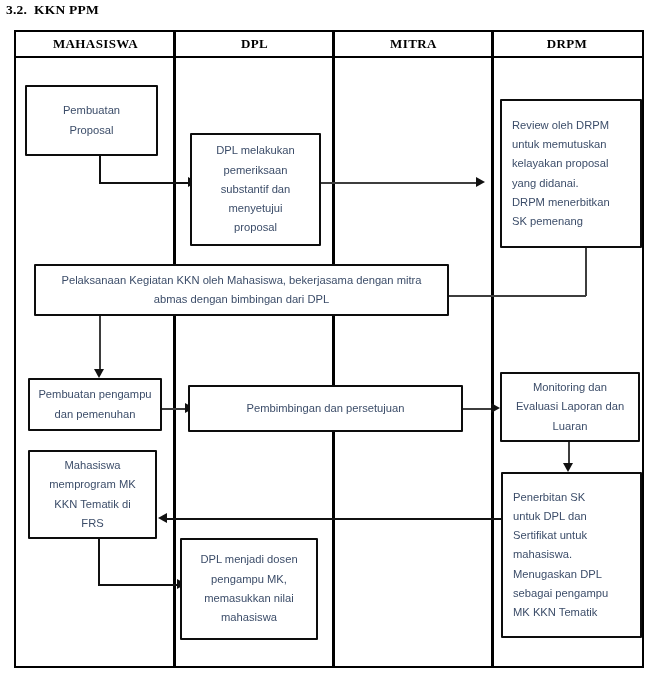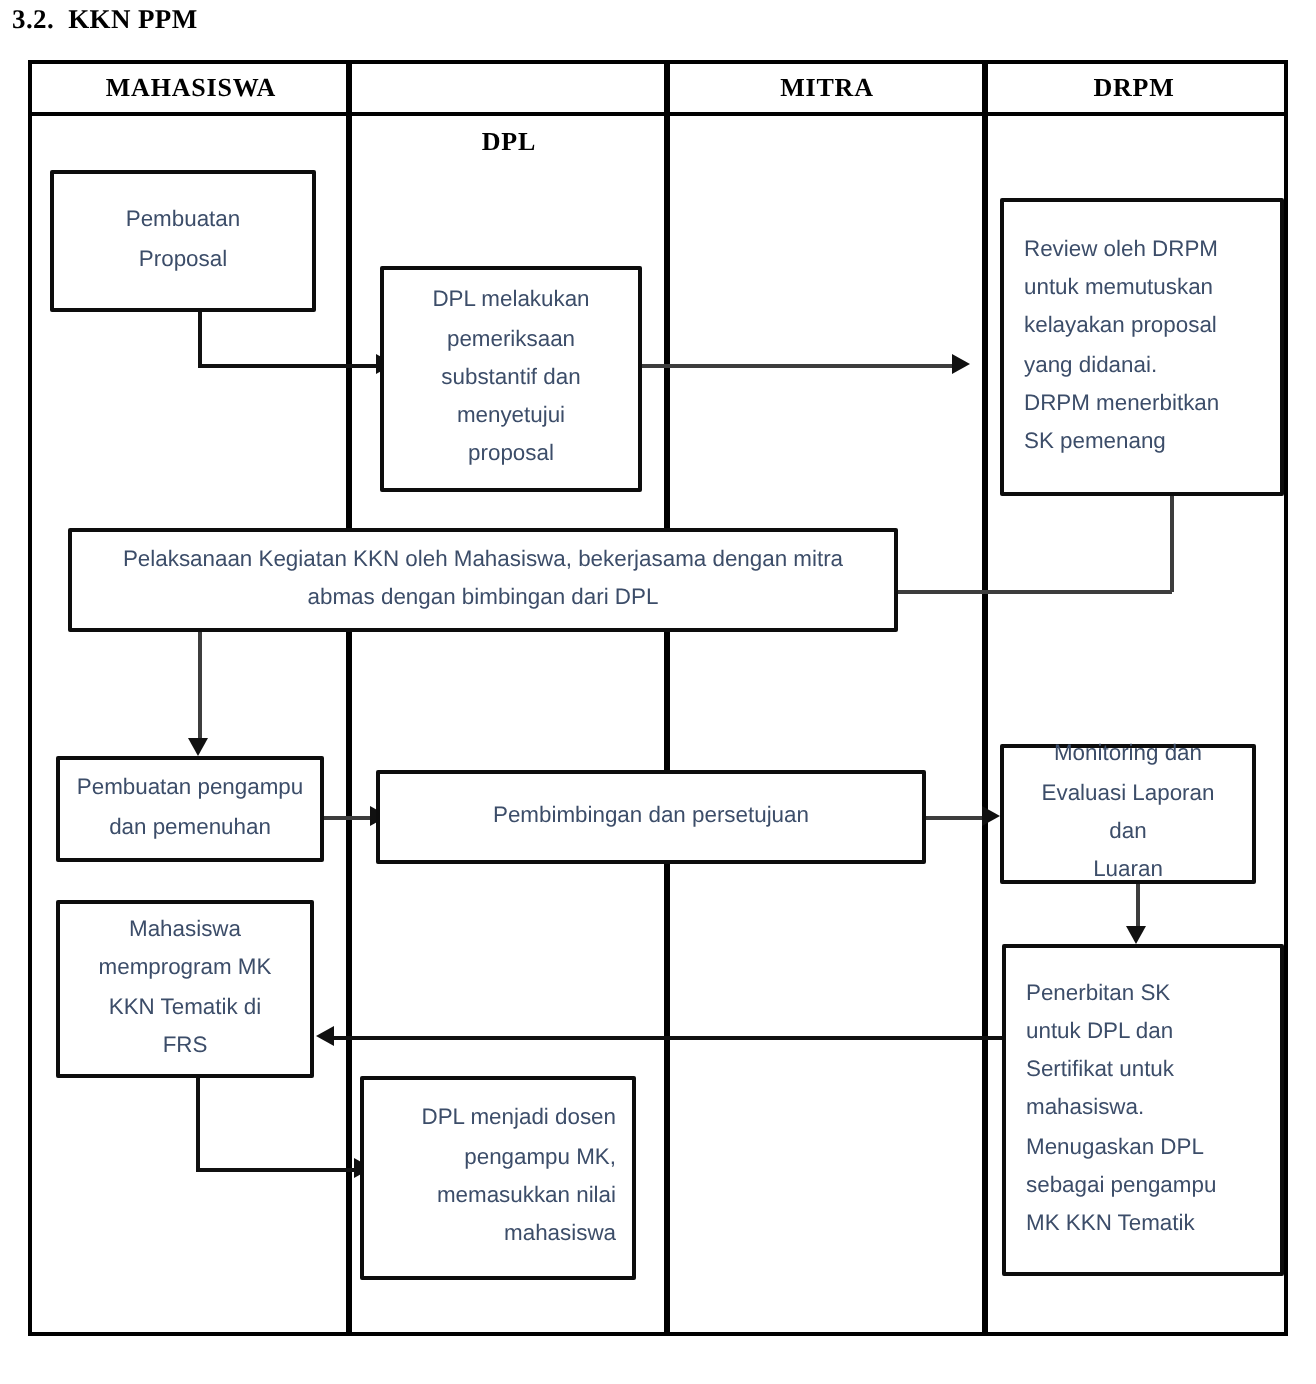--- a/index.html
+++ b/index.html
@@ -103,21 +103,21 @@
 
 <div id="root">
 
   <div class="section-title">
     <span class="num">3.2.</span><span>KKN PPM</span>
   </div>
 
   <div class="lane-table">
     <div class="lane-head">
       <div class="cell" style="left:0;width:159px;">MAHASISWA</div>
-      <div class="cell" style="left:159px;width:159px;margin-top:27px;">DPL</div>
+      <div class="cell" style="left:159px;width:159px;">DPL</div>
       <div class="cell" style="left:318px;width:159px;">MITRA</div>
       <div class="cell" style="left:477px;width:148px;">DRPM</div>
     </div>
     <div class="vline" style="left:157px;"></div>
     <div class="vline" style="left:316px;"></div>
     <div class="vline" style="left:475px;"></div>
   </div>
 
   <div class="conn v dark" style="left:99px; top:155px; height:28px;"></div>
   <div class="conn h dark" style="left:99px; top:182px; width:92px;"></div>
@@ -178,34 +178,34 @@
 
   <div class="node center" style="left:28px; top:378px; width:134px; height:53px;">
     <span class="txt">Pembuatan pengampu
 dan pemenuhan</span>
   </div>
 
   <div class="node center" style="left:188px; top:385px; width:275px; height:47px;">
     <span class="txt">Pembimbingan dan persetujuan</span>
   </div>
 
-  <div class="node center" style="left:500px; top:372px; width:128px; height:70px;align-items:center;">
+  <div class="node center" style="left:500px; top:372px; width:140px; height:70px;align-items:center;">
     <span class="txt">Monitoring dan
 Evaluasi Laporan dan
 Luaran</span>
   </div>
 
   <div class="node center" style="left:28px; top:450px; width:129px; height:89px;">
     <span class="txt">Mahasiswa
 memprogram MK
 KKN Tematik di
 FRS</span>
   </div>
 
-  <div class="node center" style="left:180px; top:538px; width:138px; height:102px;text-align:right;">
+  <div class="node center" style="left:180px; top:538px; width:138px; height:102px;">
     <span class="txt">DPL menjadi dosen
 pengampu MK,
 memasukkan nilai
 mahasiswa</span>
   </div>
 
   <div class="node left" style="left:501px; top:472px; width:141px; height:166px; padding-left:10px;">
     <span class="txt">Penerbitan SK
 untuk DPL dan
 Sertifikat untuk

